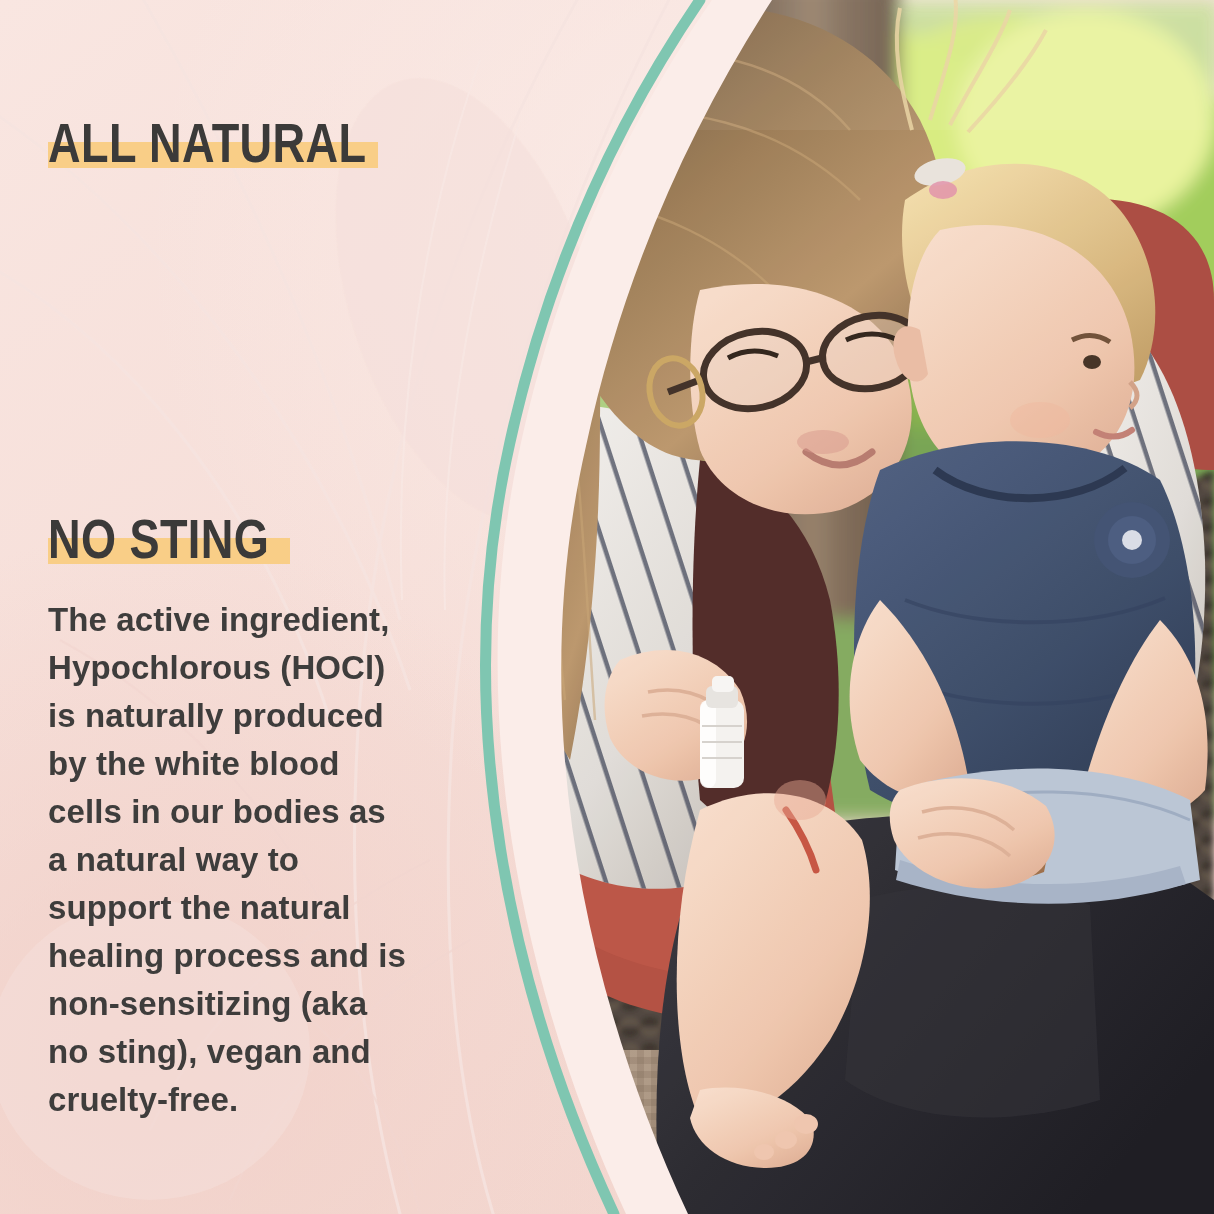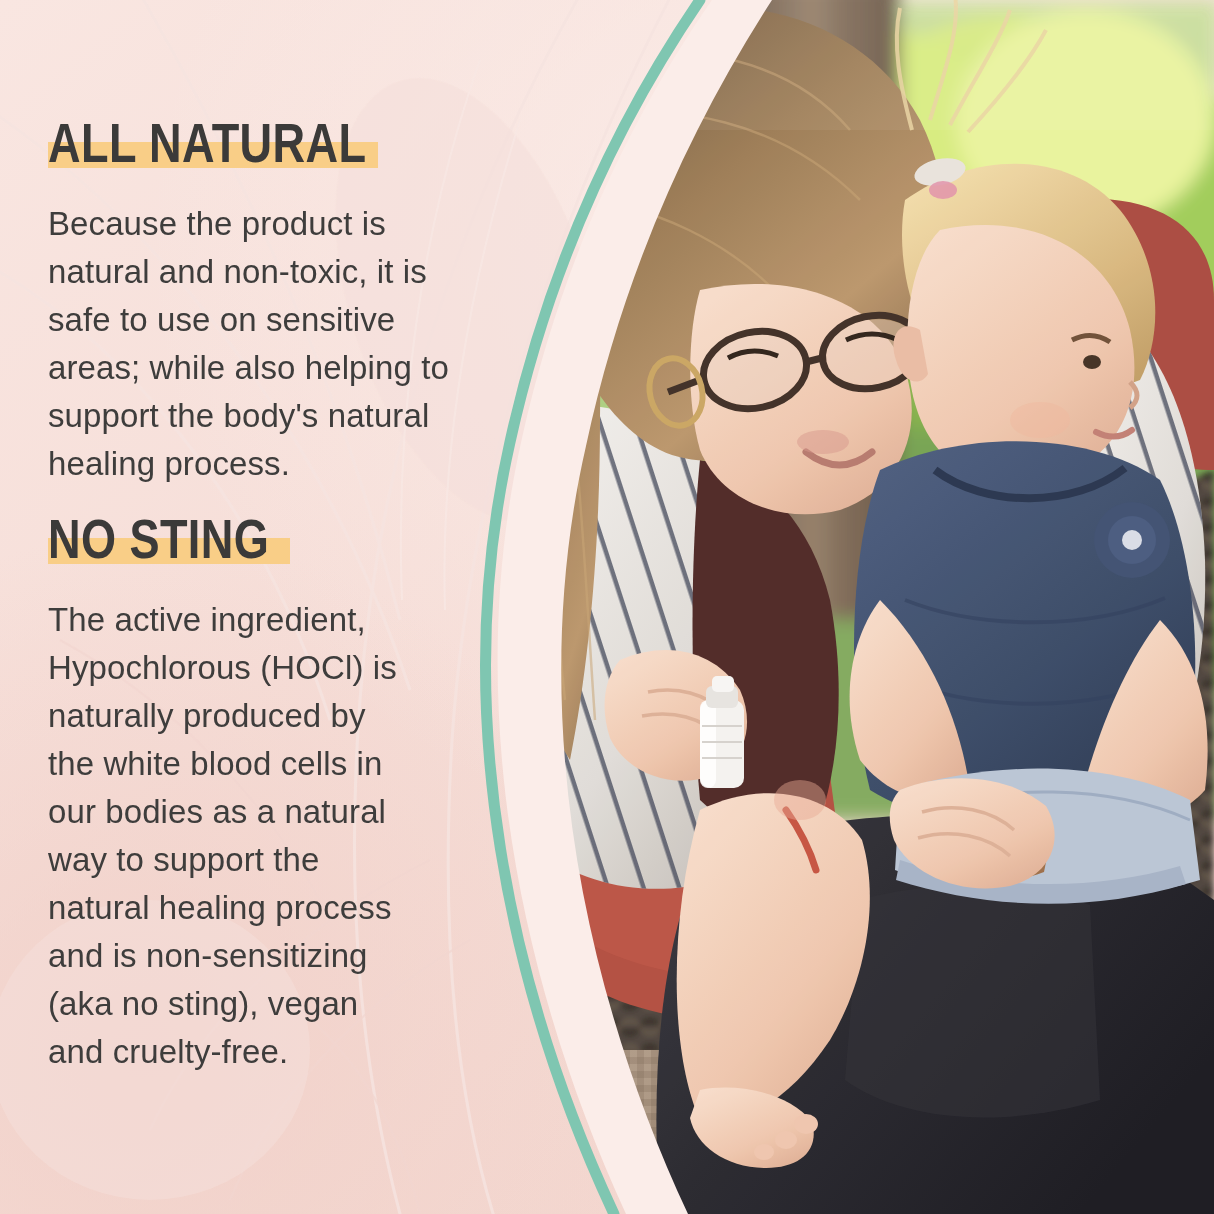--- a/index.html
+++ b/index.html
@@ -61,21 +61,21 @@
 
   .body-copy {
     margin-top:26px;
     font-size:33px;
     line-height:48px;
     color:#3E3D3C;
     letter-spacing:0.1px;
     max-width:418px;
     font-weight:normal;
   }
-  .body-copy.narrow { max-width:360px; }
+  .body-copy.narrow { max-width:360px;font-weight:bold; }
 </style>
 </head>
 <body>
 
 <div id="stage">
 
   <svg class="bg-art" viewBox="0 0 1214 1214" preserveAspectRatio="none">
     <defs>
       <linearGradient id="pinkGrad" x1="0" y1="0" x2="0.8" y2="1">
         <stop offset="0%" stop-color="#F9E6E1"></stop>
@@ -395,21 +395,20 @@
     <path d="M 700 0 C 614 126 548 270 510 442 C 448 716 512 996 614 1214" fill="none" stroke="#7FC6B1" stroke-width="11" stroke-linecap="round"></path>
   </svg>
 
   <div class="text-col">
 
     <div class="block first">
       <div class="heading-wrap">
         <span class="heading-hl w-all"></span>
         <h2 class="heading">ALL NATURAL</h2>
       </div>
-      <p class="body-copy">Because the product is natural and non-toxic, it is safe to use on sensitive areas; while also helping to support the body's natural healing process.</p>
     </div>
 
     <div class="block second">
       <div class="heading-wrap">
         <span class="heading-hl w-sting"></span>
         <h2 class="heading">NO STING</h2>
       </div>
       <p class="body-copy narrow">The active ingredient, Hypochlorous (HOCl) is naturally produced by the white blood cells in our bodies as a natural way to support the natural healing process and is non-sensitizing (aka no sting), vegan and cruelty-free.</p>
     </div>
 

